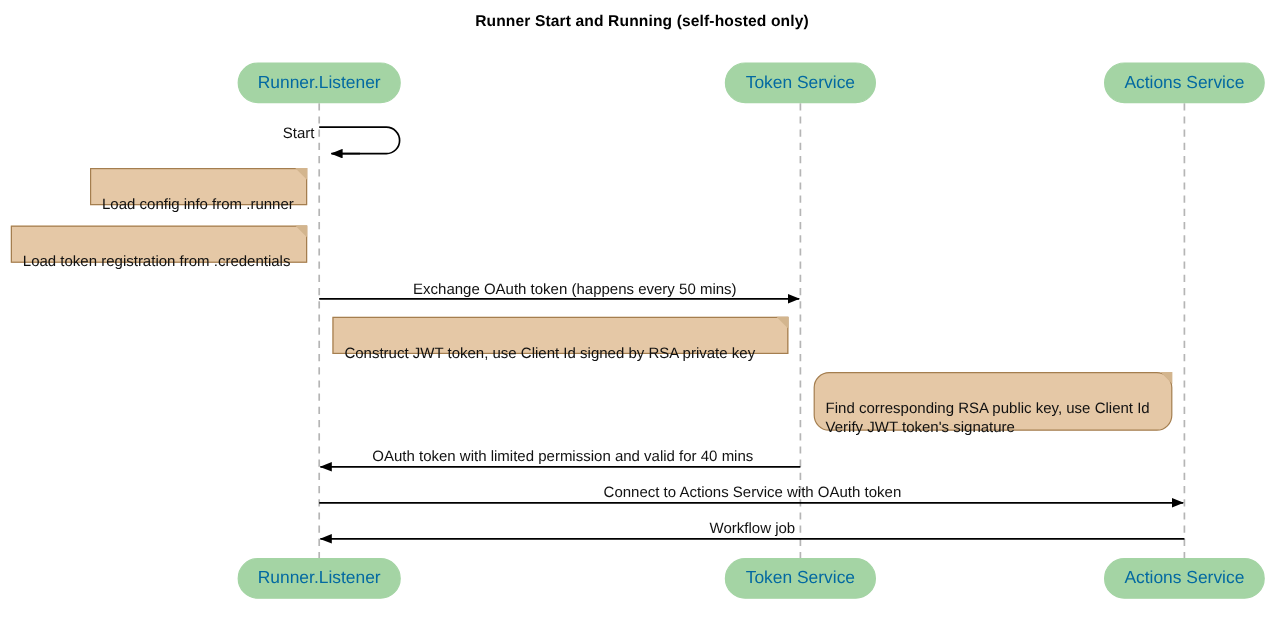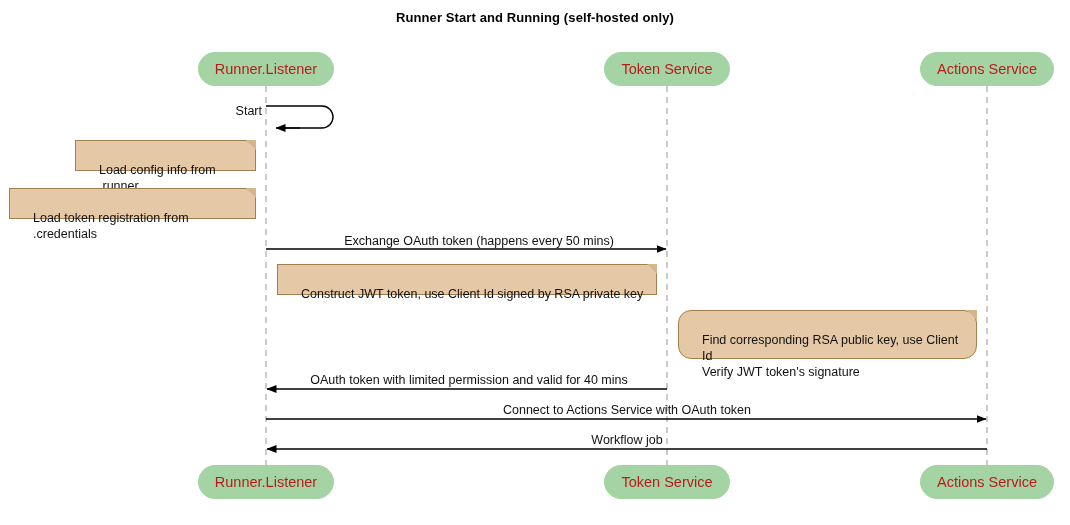--- a/index.html
+++ b/index.html
@@ -49,37 +49,37 @@
     position: absolute;
     box-sizing: border-box;
     background: #a4d4a4;
     border: 1px solid #a4d4a4;
     border-radius: 17px;
     display: flex;
     align-items: center;
     justify-content: center;
     height: 34px;
     font-size: 14.5px;
-    color: #b91c1c;
+    color: #0369a1;
     white-space: nowrap;
   }
   .participant-label {
     display: block;
     line-height: 1;
   }
 
   
   .note {
     position: absolute;
     box-sizing: border-box;
     background: #e5c8a6;
     border: 1px solid #a47e4f;
     font-size: 12.5px;
     color: #111111;
-    padding: 5px 8px 5px 23px;
+    padding: 5px 8px 5px 9px;
     line-height: 16px;
     white-space: pre-line;
   }
   .note .fold {
     position: absolute;
     top: -1px;
     right: -1px;
     width: 0;
     height: 0;
     border-left: 10px solid transparent;

